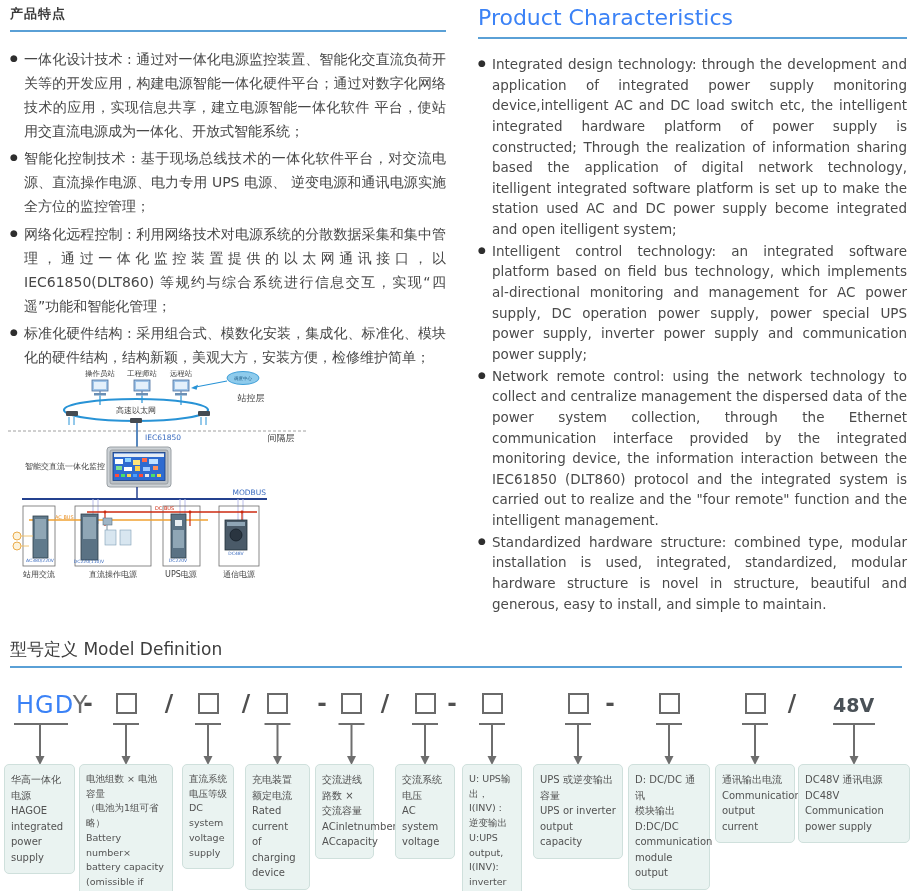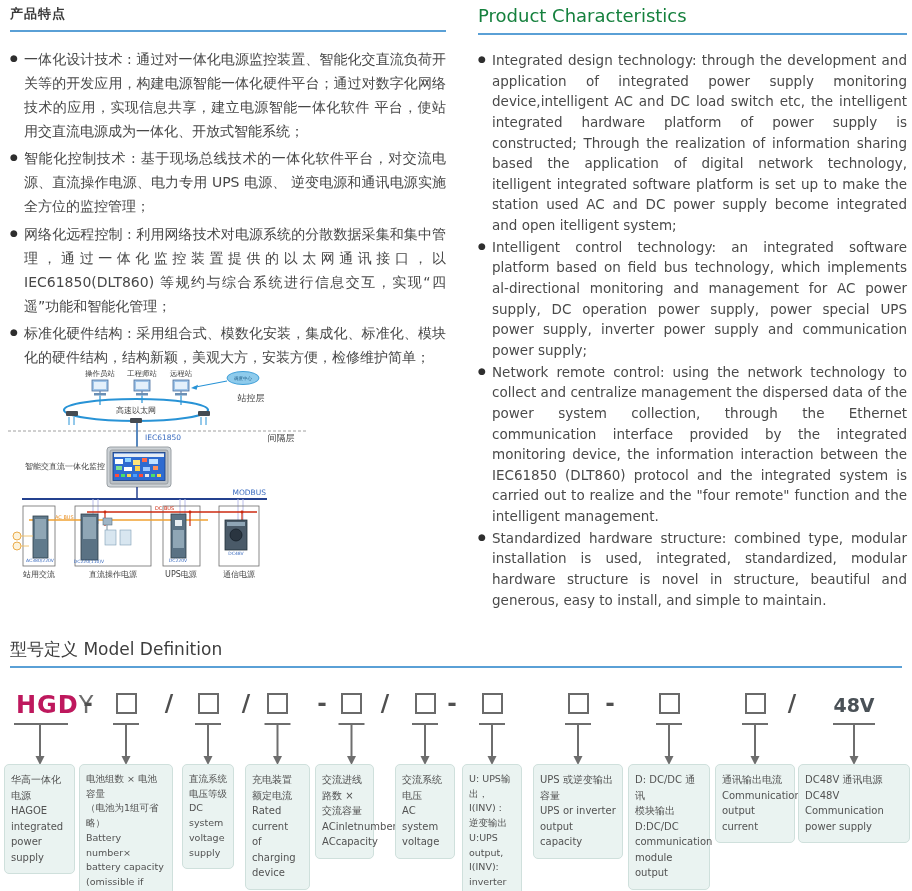--- a/index.html
+++ b/index.html
@@ -4,21 +4,21 @@
 <style>
   * { margin:0; padding:0; box-sizing:border-box; }
   body { background:#ffffff; font-family:"DejaVu Sans","Liberation Sans",sans-serif; }
   #page { position:relative; width:912px; height:891px; background:#fff; overflow:hidden; }
 
   
   .col { position:absolute; top:5px; }
   .leftcol  { left:10px;  width:436px; }
   .rightcol { left:478px; width:429px; }
   .h-zh { font-size:13px; font-weight:bold; color:#3a3a3a; letter-spacing:1px; }
-  .h-en { font-size:18px; font-weight:normal; color:#15803d; }
+  .h-en { font-size:22px; font-weight:normal; color:#3b82f6; }
   .rule { border-top:2px solid #5aa0d6; margin-top:7px; }
 
   
   ul.blist { list-style:none; margin-top:15px; }
   ul.blist li { position:relative; padding-left:14px; text-align:justify; }
   .dot { position:absolute; left:0; font-size:9px; color:#2e2e2e; }
   .zh-list li { font-size:14px; line-height:1.72; color:#474747; margin-bottom:3px; }
   .zh-list .dot { top:4px; }
   .en-list li { font-size:13.5px; line-height:1.53; color:#4a4a4a; margin-bottom:1px; }
   .en-list .dot { top:3px; }
@@ -26,23 +26,23 @@
   
   .diagram { position:absolute; left:5px; top:362px; width:310px; height:224px; }
 
   
   .model { position:absolute; left:0; top:636px; width:912px; height:255px;padding-left:44px; }
   .model-h { position:absolute; left:10px; top:2px; font-size:17px; color:#3d3d3d; }
   .model-rule { position:absolute; left:10px; right:10px; top:30px; border-top:2px solid #5aa0d6; }
   .msq { position:absolute; top:57px; width:21px; height:21px; border:2px solid #6a6a6a; background:#fff; }
   .msep { position:absolute; top:54px; transform:translateX(-50%); font-size:23px; font-weight:600; color:#4f4f4f; }
   .mprefix { position:absolute; left:16px; top:55px; font-size:24px; color:#3b3b3b; letter-spacing:1px; }
-  .mprefix b { font-weight:bold; color:#be185d; }
+  .mprefix b { font-weight:normal; color:#3b82f6; }
   .mprefix span { font-weight:normal; color:#6d6d6d; }
-  .msuffix { position:absolute; left:833px; top:58px; width:42px; text-align:center; font-size:19px; font-weight:bold; color:#4a5157; }
+  .msuffix { position:absolute; left:833px; top:58px; width:42px; text-align:left; font-size:19px; font-weight:bold; color:#4a5157; }
   .arrows { position:absolute; left:0; top:84px; width:912px; height:46px; }
   .mbox { position:absolute; top:128px; background:#eaf3f1; border:1px solid #cfe0dc; border-radius:5px;
           padding:7px 6px 8px; font-size:10px; line-height:1.55; color:#525252; }
   .mbox span { white-space:pre-line; display:block; }
   .mbox.small { font-size:9.5px; }
 </style>
 </head>
 <body>
 
 <div id="page">

